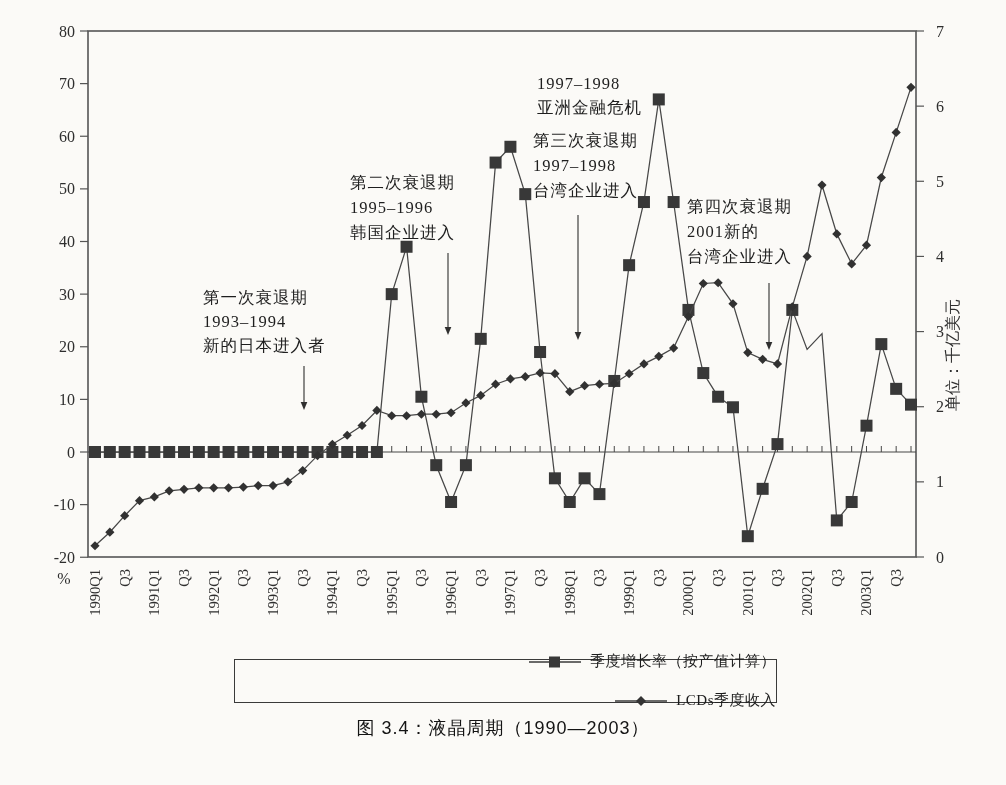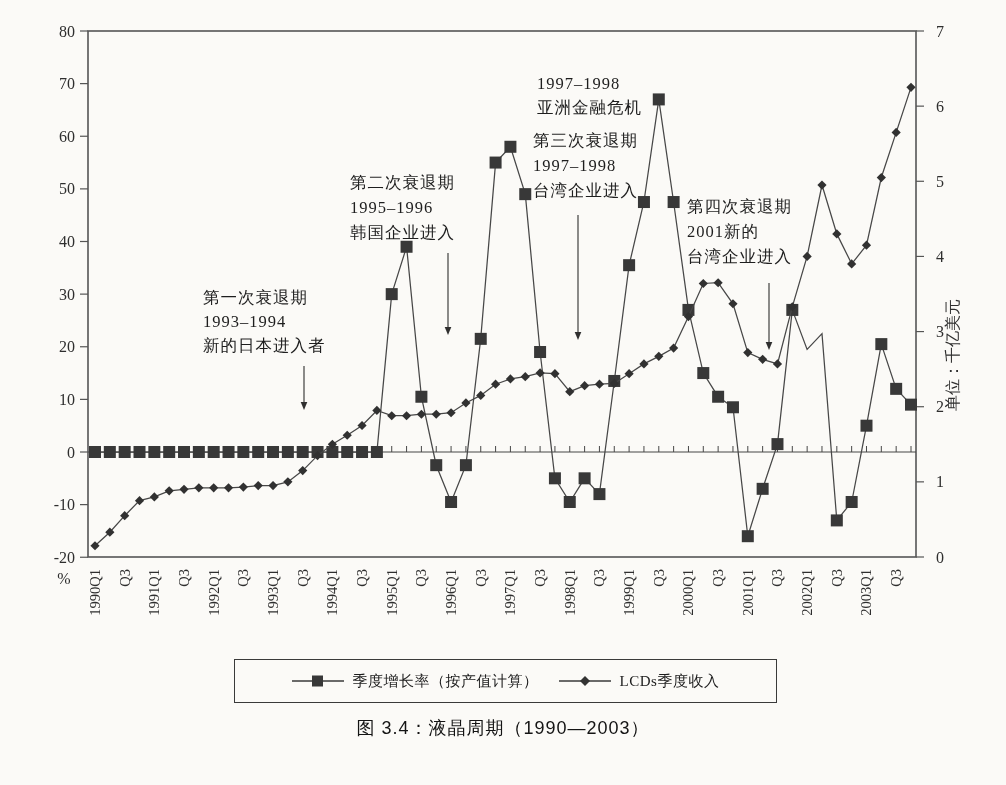--- a/index.html
+++ b/index.html
@@ -5,21 +5,21 @@
   html,body{margin:0;padding:0;background:#f6f5f2;}
   .figure{
     position:relative;width:1006px;height:785px;margin:0 auto;
     background:#fbfaf7;overflow:hidden;
     font-family:"Liberation Serif","DejaVu Serif",serif;
   }
   #chart-svg{position:absolute;left:0;top:0;}
   .legend{
     position:absolute;left:234px;top:659px;width:541px;height:42px;
     border:1.5px solid #3a3a3a;background:#fbfaf7;
-    display:flex;align-items:center;justify-content:center;gap:20px;
+    display:flex;align-items:flex-end;justify-content:center;gap:20px;flex-direction:column;
   }
   .legend-item{display:flex;align-items:center;gap:9px;}
   .legend-item span{
     font-size:15px;color:#1c1c1c;letter-spacing:.5px;white-space:nowrap;
     font-family:"Liberation Serif","DejaVu Serif",serif;
   }
   .caption{
     position:absolute;left:0;top:716px;width:100%;text-align:center;
     font-family:"Liberation Sans","DejaVu Sans",sans-serif;
     font-weight:normal;font-size:18px;color:#141414;letter-spacing:1px;

